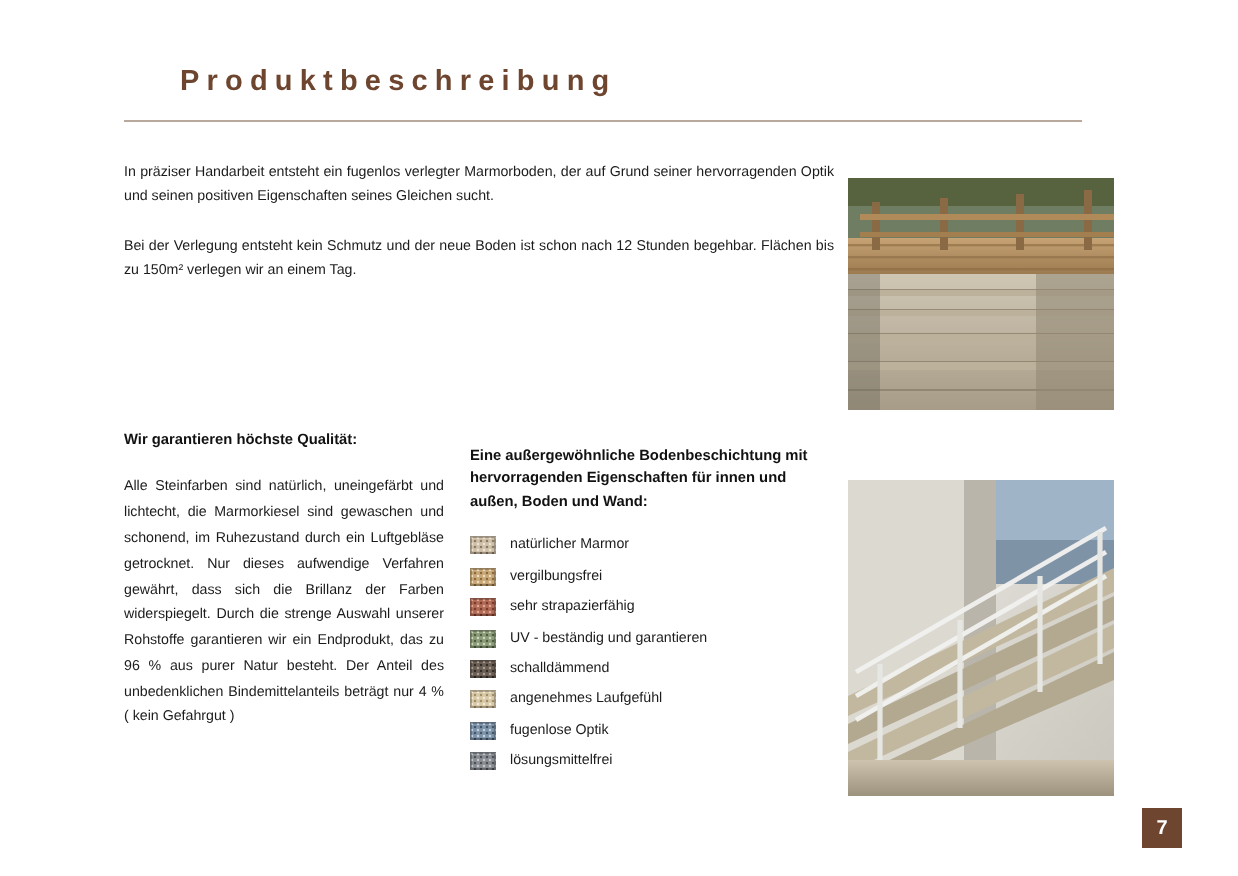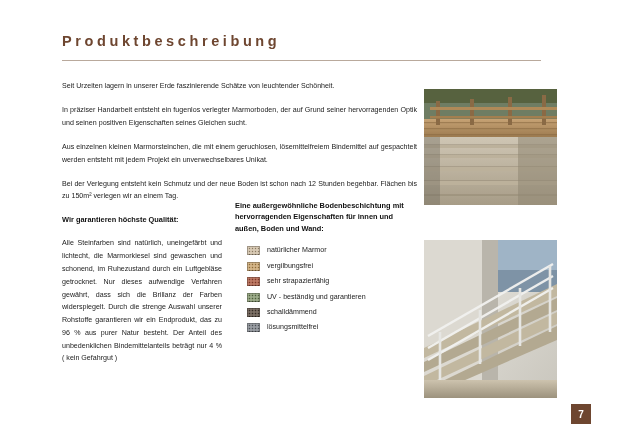--- a/index.html
+++ b/index.html
@@ -27,20 +27,21 @@
     left: 62px;
     top: 33px;
     width: 500px;
   }
   .title {
     font-size: 14.5px;
     font-weight: bold;
     letter-spacing: 3.6px;
     color: #6e4630;
     white-space: nowrap;
+    margin-left: 28px;
   }
   .title-rule {
     position: absolute;
     left: 62px;
     top: 60px;
     width: 479px;
     height: 1px;
     background: #b9a99c;
   }
 
@@ -61,41 +62,41 @@
   
   .col-left {
     position: absolute;
     left: 62px;
     top: 214px;
     width: 160px;
   }
   .col-right {
     position: absolute;
     left: 235px;
-    top: 200px;
+    top: 222px;
     width: 182px;
   }
   .sub-head {
     font-size: 7.4px;
     font-weight: bold;
     color: #111;
     line-height: 1.55;
     margin: 0 0 12px 0;
   }
   .col-left .body-text {
     font-size: 7.1px;
     line-height: 1.8;
     text-align: justify;
     color: #1b1b1b;
   }
 
   
   .feature-list {
     list-style: none;
-    margin: 12px;
+    margin: 0;
     padding: 0;
   }
   .feature-list li {
     display: flex;
     align-items: center;
     font-size: 7.1px;
     line-height: 1;
     margin-bottom: 6.4px;
     color: #1b1b1b;
   }
@@ -146,23 +147,21 @@
 <body>
 
 <div class="page">
 
   <div class="title-wrap">
     <div class="title">Produktbeschreibung</div>
   </div>
   <div class="title-rule"></div>
 
   <div class="intro">
-    <p>Seit Urzeiten lagern in unserer Erde faszinierende Schätze von leuchtender Schönheit.</p>
     <p>In präziser Handarbeit entsteht ein fugenlos verlegter Marmorboden, der auf Grund seiner hervorragenden Optik und seinen positiven Eigenschaften seines Gleichen sucht.</p>
-    <p>Aus einzelnen kleinen Marmorsteinchen, die mit einem geruchlosen, lösemittelfreiem Bindemittel auf gespachtelt werden entsteht mit jedem Projekt ein unverwechselbares Unikat.</p>
     <p>Bei der Verlegung entsteht kein Schmutz und der neue Boden ist schon nach 12 Stunden begehbar. Flächen bis zu 150m² verlegen wir an einem Tag.</p>
   </div>
 
   <div class="col-left">
     <div class="sub-head">Wir garantieren höchste Qualität:</div>
     <div class="body-text">Alle Steinfarben sind natürlich, uneingefärbt und lichtecht, die Marmorkiesel sind gewaschen und schonend, im Ruhezustand durch ein Luftgebläse getrocknet. Nur dieses aufwendige Verfahren gewährt, dass sich die Brillanz der Farben widerspiegelt. Durch die strenge Auswahl unserer Rohstoffe garantieren wir ein Endprodukt, das zu 96 % aus purer Natur besteht. Der Anteil des unbedenklichen Bindemittelanteils beträgt nur 4 % ( kein Gefahrgut )</div>
   </div>
 
   <div class="col-right">
     <div class="sub-head">Eine außergewöhnliche Bodenbeschichtung mit hervorragenden Eigenschaften für innen und außen, Boden und Wand:</div>
@@ -179,20 +178,28 @@
         <span class="swatch" style="background-color:#b06a56;background-image:radial-gradient(circle,#7a3a2b 0.7px,transparent 0.8px),radial-gradient(circle,#e0a893 0.7px,transparent 0.8px);background-position:0 0,1.5px 1.5px;"></span>
         <span>sehr strapazierfähig</span>
       </li>
       <li>
         <span class="swatch" style="background-color:#8c9c7a;background-image:radial-gradient(circle,#4e5e3c 0.7px,transparent 0.8px),radial-gradient(circle,#ccd8ba 0.7px,transparent 0.8px);background-position:0 0,1.5px 1.5px;"></span>
         <span>UV - beständig und garantieren</span>
       </li>
       <li>
         <span class="swatch" style="background-color:#6b5f55;background-image:radial-gradient(circle,#332c26 0.7px,transparent 0.8px),radial-gradient(circle,#a89c90 0.7px,transparent 0.8px);background-position:0 0,1.5px 1.5px;"></span>
         <span>schalldämmend</span>
+      </li>
+      <li>
+        <span class="swatch" style="background-color:#d8c9a8;background-image:radial-gradient(circle,#a08f68 0.7px,transparent 0.8px),radial-gradient(circle,#f3ebd8 0.7px,transparent 0.8px);background-position:0 0,1.5px 1.5px;"></span>
+        <span>angenehmes Laufgefühl</span>
+      </li>
+      <li>
+        <span class="swatch" style="background-color:#7e93a8;background-image:radial-gradient(circle,#3f5568 0.7px,transparent 0.8px),radial-gradient(circle,#c0d2e0 0.7px,transparent 0.8px);background-position:0 0,1.5px 1.5px;"></span>
+        <span>fugenlose Optik</span>
       </li>
       <li>
         <span class="swatch" style="background-color:#8a8e94;background-image:radial-gradient(circle,#4c5055 0.7px,transparent 0.8px),radial-gradient(circle,#c3c7cc 0.7px,transparent 0.8px);background-position:0 0,1.5px 1.5px;"></span>
         <span>lösungsmittelfrei</span>
       </li>
     </ul>
   </div>
 
   <div class="photo photo-top">
     <svg width="133" height="116" viewBox="0 0 133 116" preserveAspectRatio="none">

